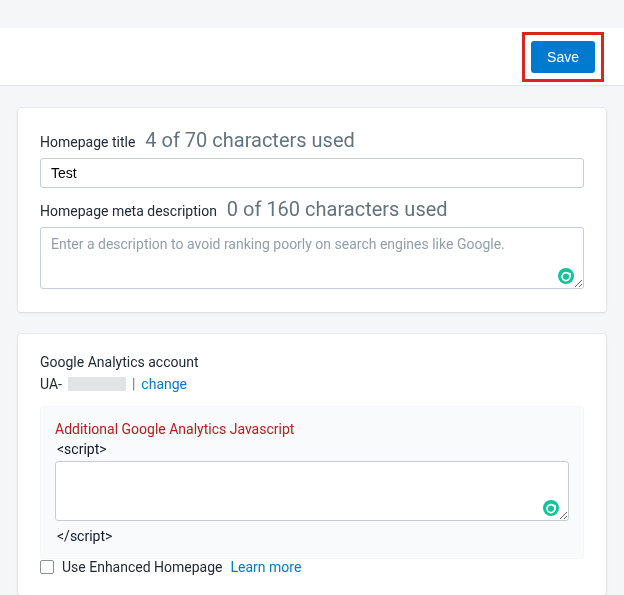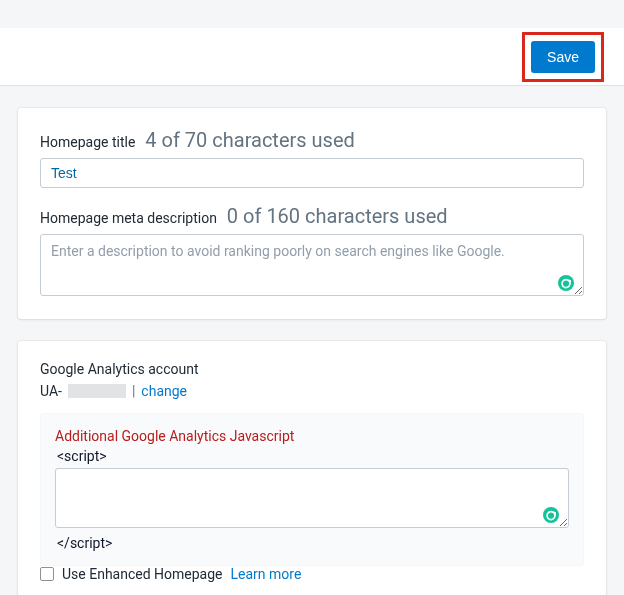--- a/index.html
+++ b/index.html
@@ -56,21 +56,21 @@
     }
     .field-label { color: #212b36; font-size: 14px; }
     .field-hint  { color: #637381; font-size: 20px; }
 
     .text-input {
       width: 100%;
       border: 1px solid #c4cdd5;
       border-radius: 3px;
       padding: 6px 10px;
       font-size: 14px;
-      color: #0369a1;
+      color: #000000;
       outline: none;
     }
 
     .textarea-wrap { position: relative; }
     .textarea {
       width: 100%;
       border: 1px solid #c4cdd5;
       border-radius: 3px;
       padding: 8px 10px;
       font-size: 14px;
@@ -84,21 +84,21 @@
     .textarea::placeholder { color: #919eab; }
 
     .grammarly {
       position: absolute;
       right: 10px;
       bottom: 8px;
       width: 16px;
       height: 16px;
     }
 
-    .meta-row { margin-top: 16px; }
+    .meta-row { margin-top: 9px; }
 
     .ga-account-row {
       display: inline-flex;
       align-items: center;
       gap: 6px;
       margin-top: 6px;
       margin-bottom: 14px;
       font-size: 14px;
     }
     .redacted {

